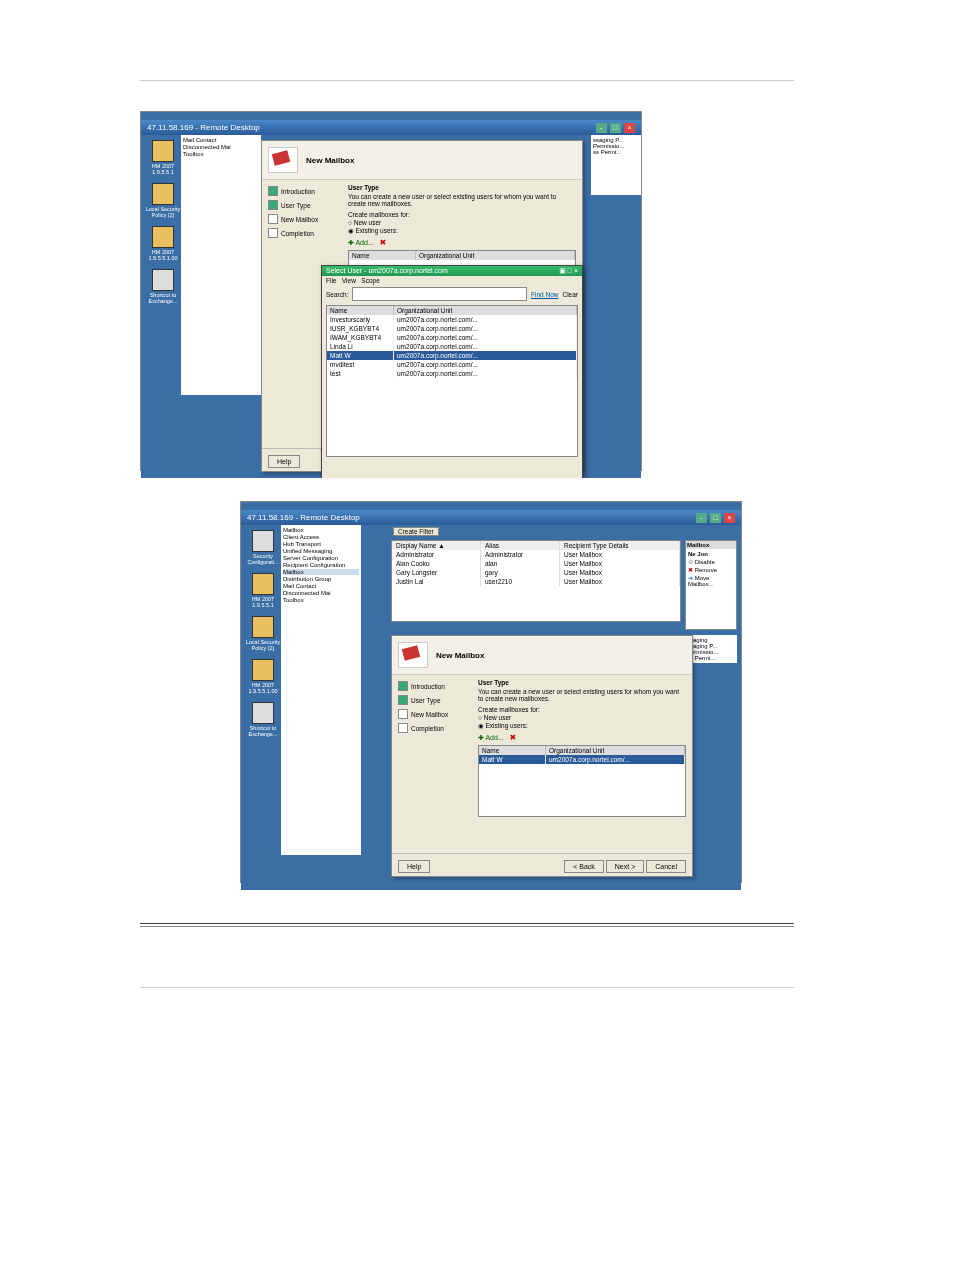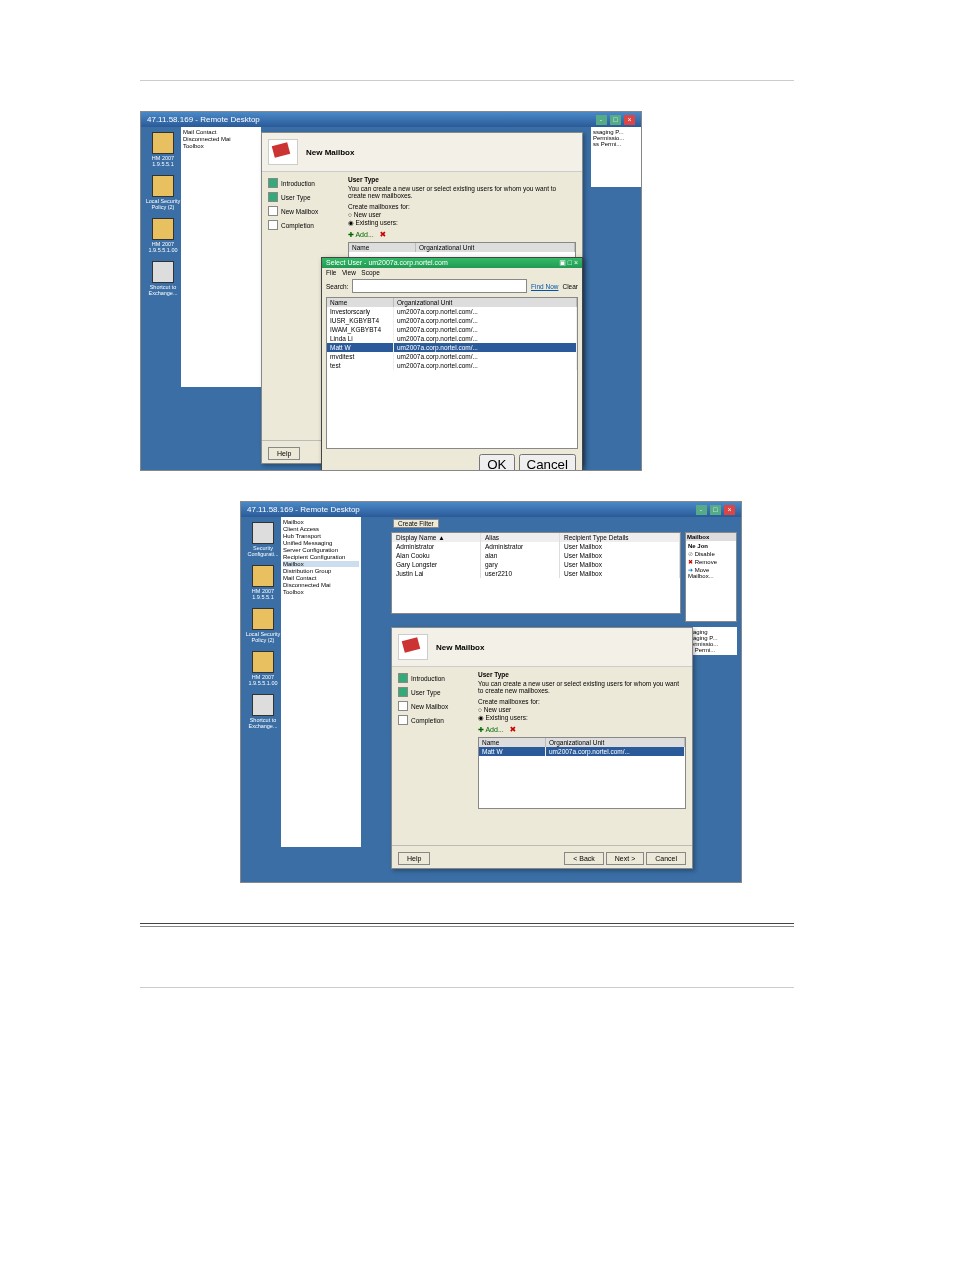--- a/index.html
+++ b/index.html
@@ -42,20 +42,21 @@
   }
   .titlebar {
     background: linear-gradient(#4a89c8,#2b5a98);
     color: #fff;
     font-size: 8px;
     padding: 2px 6px;
     display: flex;
     justify-content: space-between;
     align-items: center;
     height: 11px;
+    margin-top: 8px;
   }
   .winbtns span {
     display: inline-block;
     width: 11px; height: 10px;
     background: #d44;
     margin-left: 1px;
     font-size:7px;
     text-align:center;
     line-height:10px;
     color:#fff;
@@ -465,24 +466,20 @@
               </div>
             <div class="grow">
                 <div class="c1">mvditest</div>
                 <div class="c2">um2007a.corp.nortel.com/...</div>
               </div>
             <div class="grow">
                 <div class="c1">test</div>
                 <div class="c2">um2007a.corp.nortel.com/...</div>
               </div>
           </div>
-          <div class="sud-footer">
-            <button class="fbtn">OK</button>
-            <button class="fbtn">Cancel</button>
-          </div>
 
         </div>
       </div>
     </div>
   </div>
 
   <div class="screenshot-wrap">
     <div class="screenshot ss2">
       <div class="titlebar">
         <span>47.11.58.169 - Remote Desktop</span>

